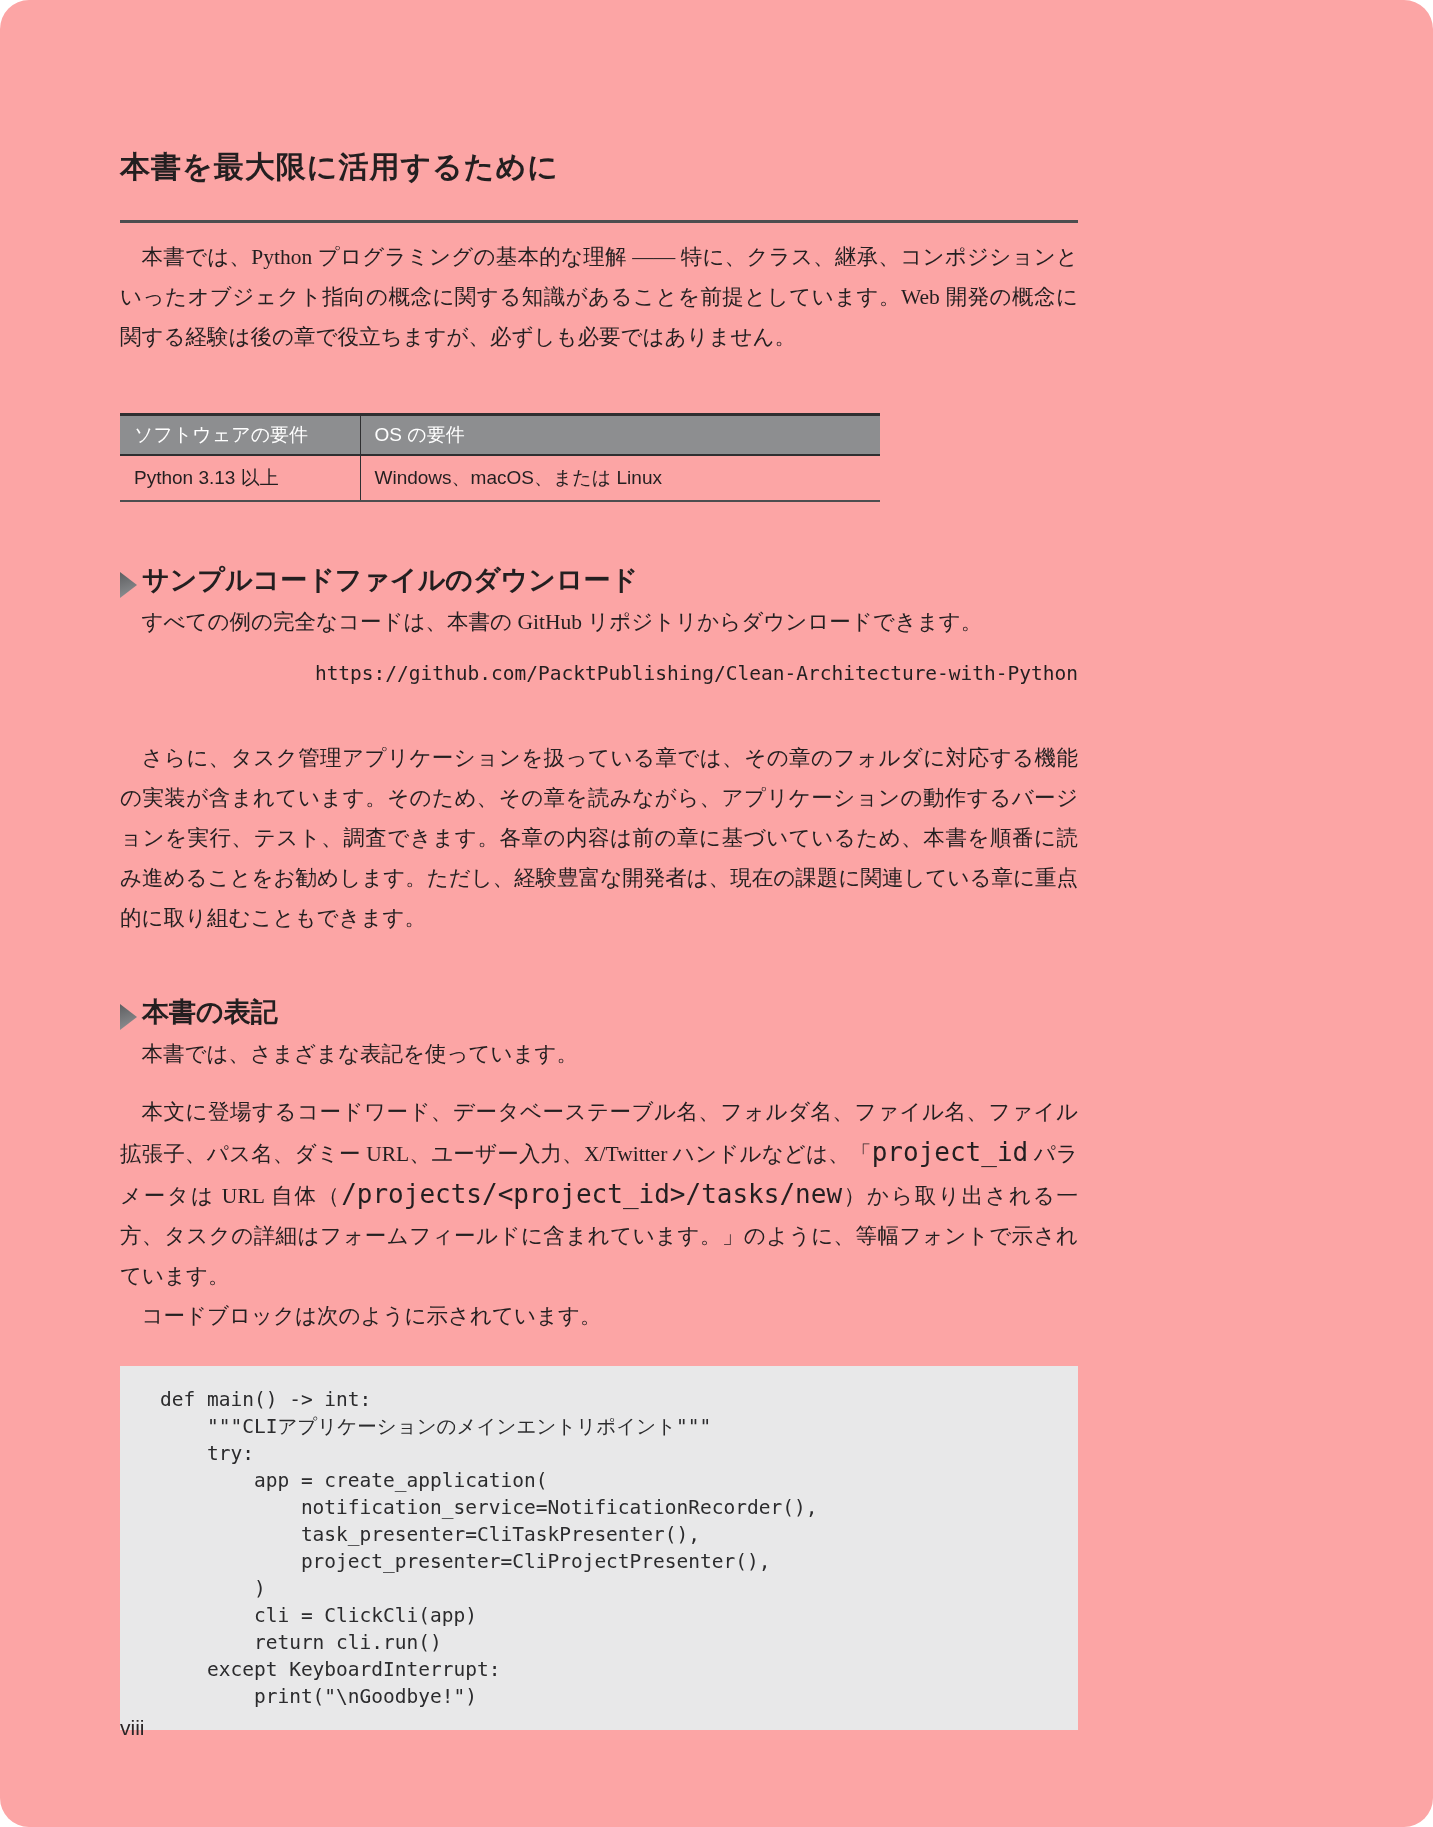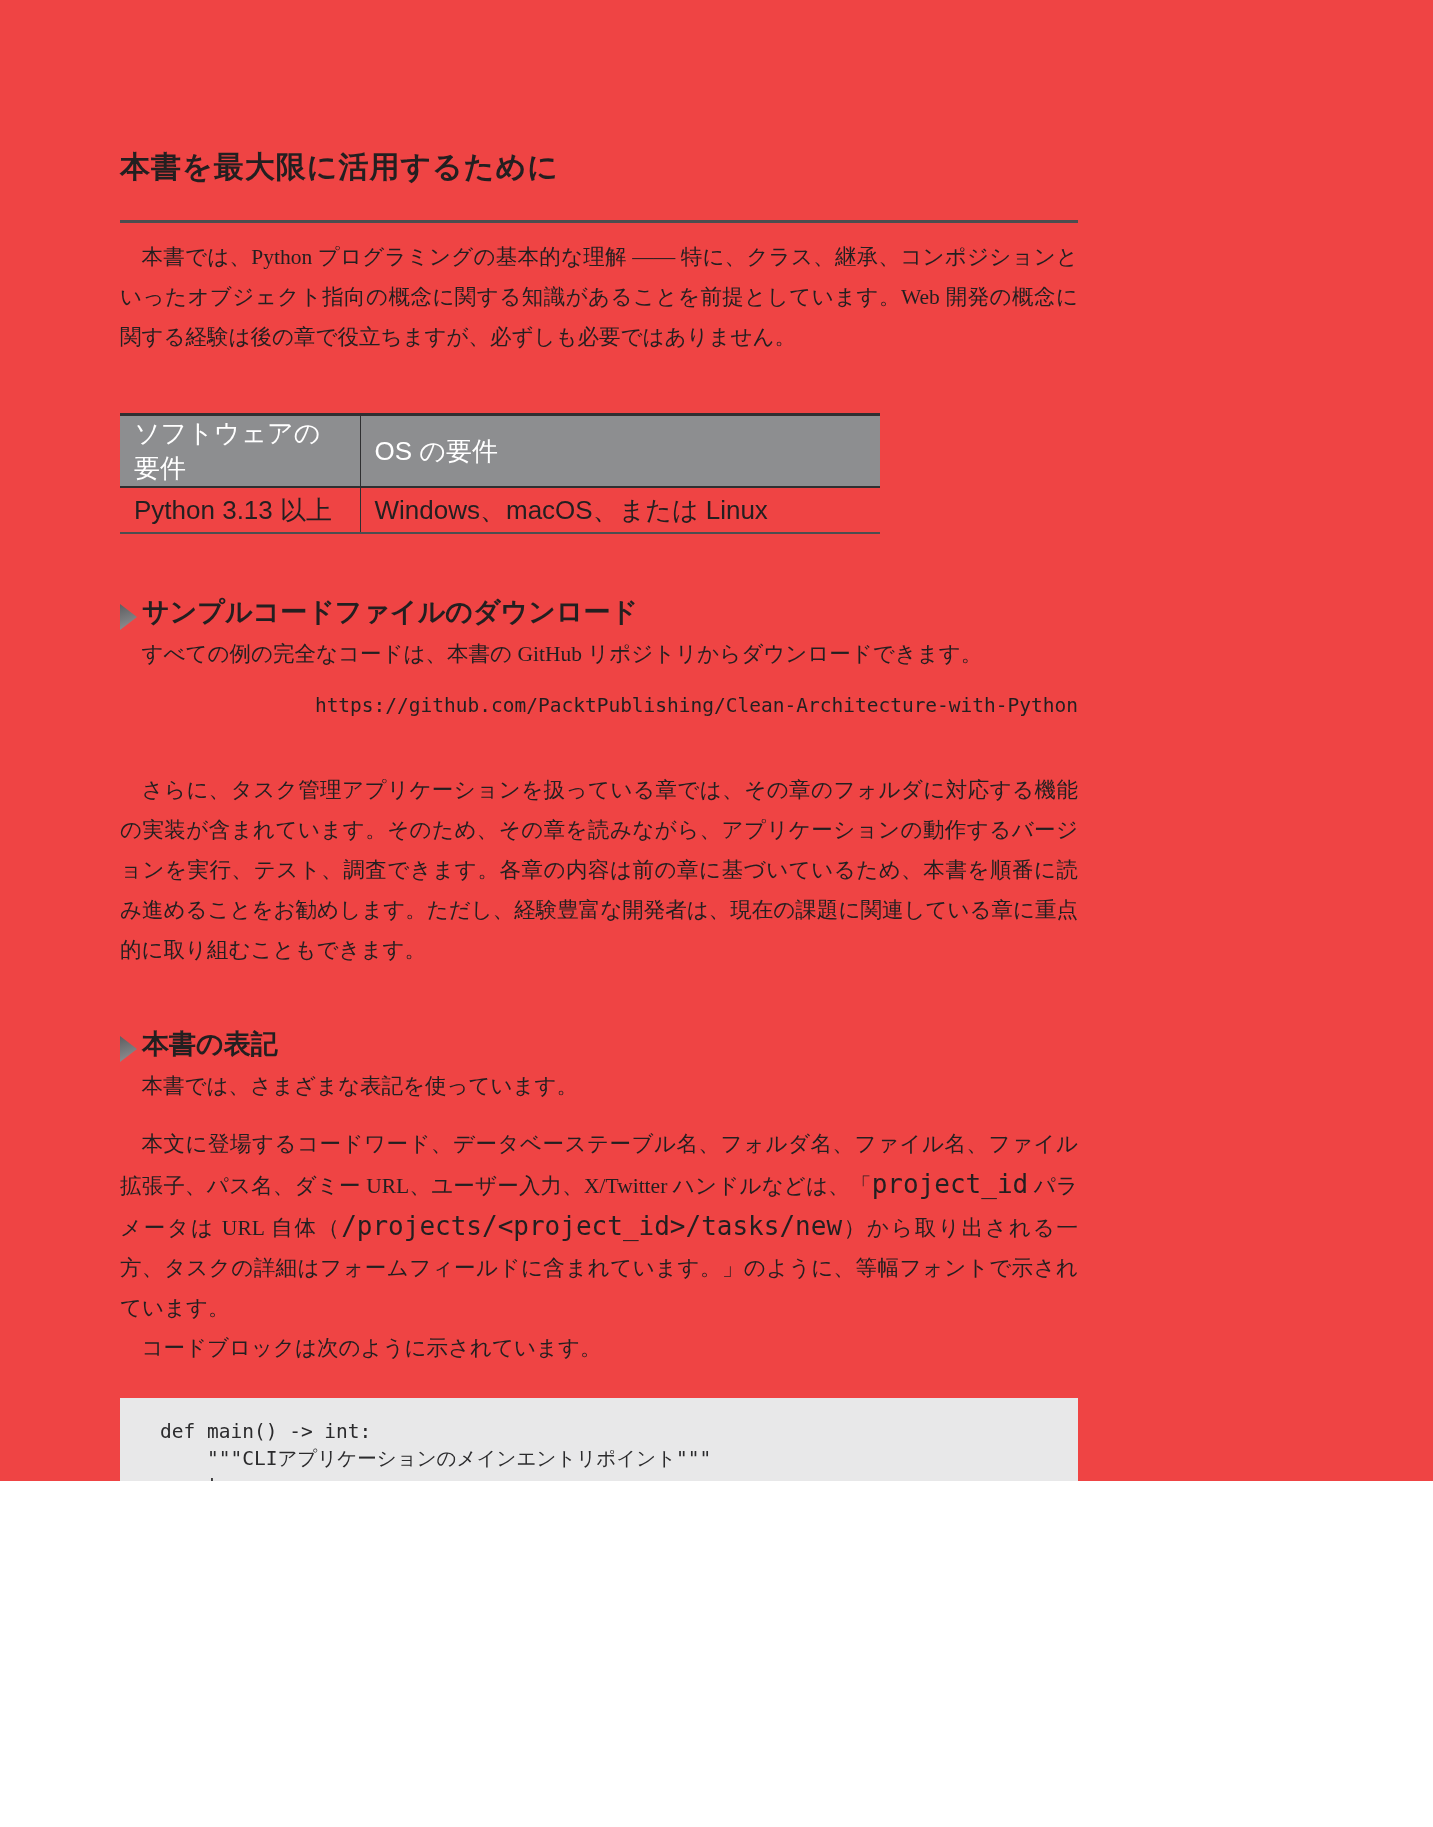--- a/index.html
+++ b/index.html
@@ -1,22 +1,23 @@
 <!DOCTYPE html>
 <html lang="ja"><head>
 <meta charset="utf-8">
 <style>
   html,body{margin:0;padding:0;background:#ffffff;}
   .page{
     position:relative;
     width:1433px;
-    height:1481px;
-    background:#ef4444;
+    height:1827px;
+    background:#fca5a5;
     color:#231f20;
     overflow:hidden;
+    border-radius:29px;
   }
   .content{
     width:958px;
     margin-left:120px;
     padding-top:146px;
   }
   
   .main-title{
     font-family:"Liberation Sans","DejaVu Sans",sans-serif;
     font-weight:bold;
@@ -41,21 +42,21 @@
     font-family:"DejaVu Sans Mono","Liberation Mono",monospace;
     font-size:26px;
   }
   
   .req-table{
     margin-top:56px;
     width:760px;
     border-collapse:collapse;
     border-top:3px solid #2f2f31;
     font-family:"Liberation Sans","DejaVu Sans",sans-serif;
-    font-size:26px;
+    font-size:19px;
   }
   .req-table th{
     background:#8d8e90;
     color:#ffffff;
     font-weight:normal;
     text-align:left;
     height:38px;
     padding:0 14px;
     border-bottom:2px solid #2f2f31;
   }

